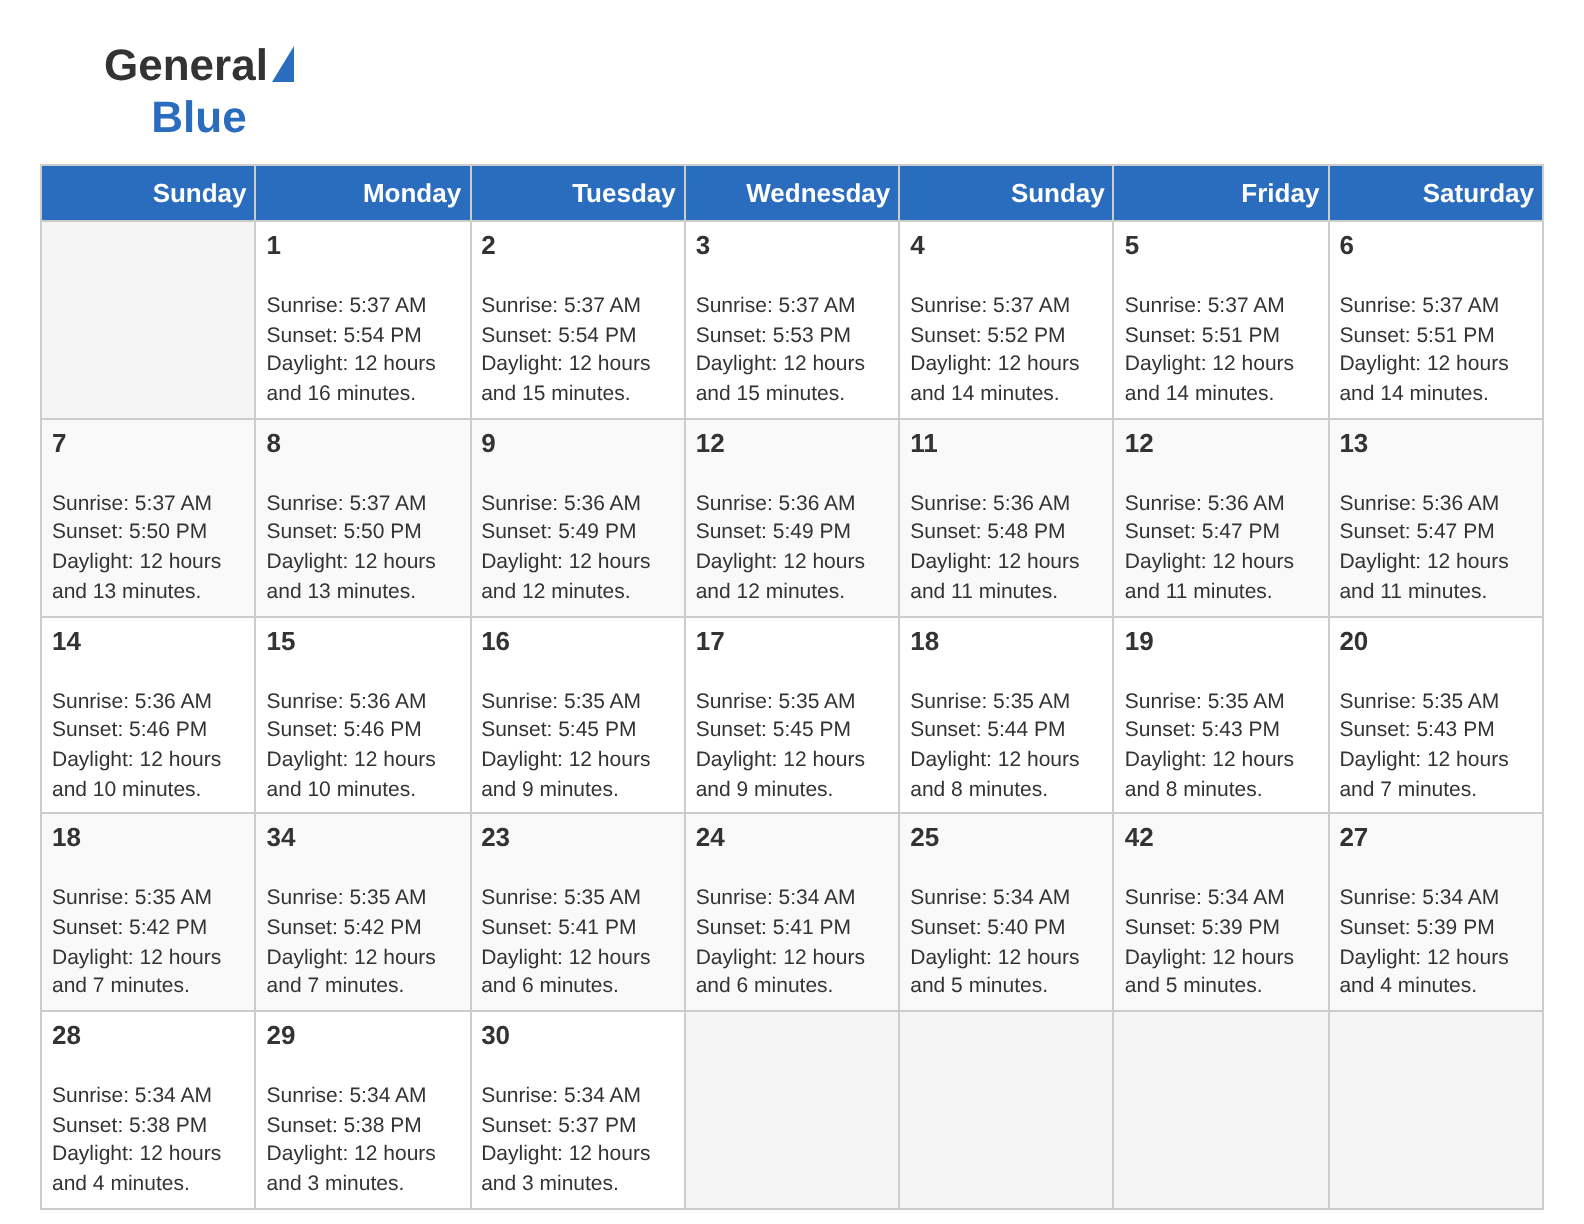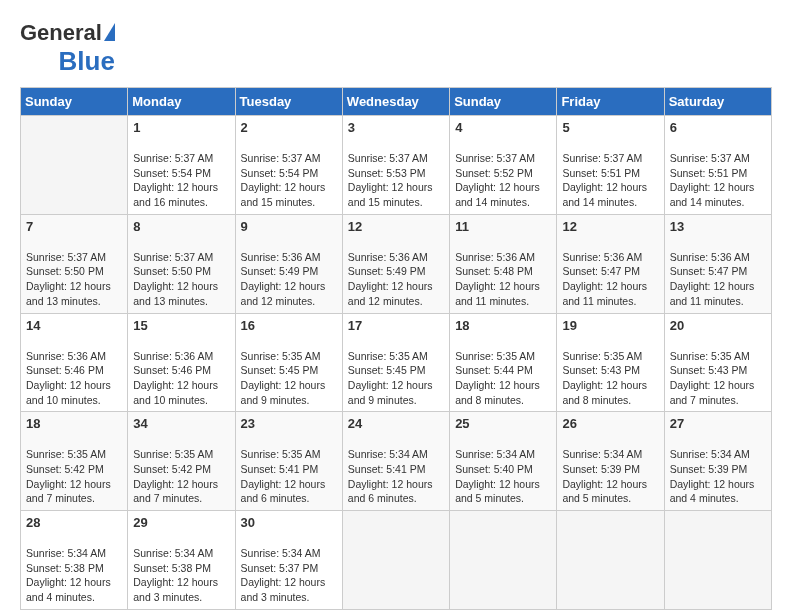--- a/index.html
+++ b/index.html
@@ -12,21 +12,22 @@
     }
     .header {
       display: flex;
       justify-content: space-between;
       align-items: flex-start;
       margin-bottom: 10px;
     }
     .logo {
       display: flex;
       flex-direction: column;
-      align-items: flex-end;
+      align-items: center;
+      margin-left: 32px;
     }
     .logo-row {
       display: flex;
       align-items: center;
     }
     .title-block {
       text-align: right;
     }
     .month-title {
       font-size: 36px;
@@ -40,21 +41,21 @@
     }
     table {
       width: 100%;
       border-collapse: collapse;
       font-size: 11px;
     }
     thead tr th {
       background-color: #2a6dbf;
       color: #fff;
       padding: 6px 4px;
-      text-align: left;
+      text-align: right;
       font-size: 13px;
       font-weight: bold;
       border: 1px solid #ccc;
     }
     tbody tr td {
       vertical-align: top;
       border: 1px solid #ccc;
       padding: 4px 5px;
       min-height: 70px;
       background: #fff;
@@ -82,21 +83,21 @@
 </head>
 <body>
 
 <div class="header">
   <div class="logo">
     <div class="logo-row">
       <span style="font-size:22px;font-weight:bold;color:#333;">General</span>
       <span style="display:inline-block;width:0;height:0;border-left:11px solid transparent;border-bottom:18px solid #2a6dbf;margin-left:2px;margin-bottom:2px;"></span>
     </div>
     <div>
-      <span style="font-size:26px;font-weight:bold;color:#2a6dbf;">Blue</span>
+      <span style="font-size:22px;font-weight:bold;color:#2a6dbf;">Blue</span>
     </div>
   </div>
   <div class="title-block">
     <div class="month-title"></div>
     <div class="location-title"></div>
   </div>
 </div>
 
 <table>
   <thead>
@@ -288,21 +289,21 @@
 and 6 minutes.</div>
         </td>
         <td>
           <span class="day-num">25</span>
           <div class="day-info" style="white-space: pre-line;">Sunrise: 5:34 AM
 Sunset: 5:40 PM
 Daylight: 12 hours
 and 5 minutes.</div>
         </td>
         <td>
-          <span class="day-num">26</span>
+          <span class="day-num">42</span>
           <div class="day-info" style="white-space: pre-line;">Sunrise: 5:34 AM
 Sunset: 5:39 PM
 Daylight: 12 hours
 and 5 minutes.</div>
         </td>
         <td>
           <span class="day-num">27</span>
           <div class="day-info" style="white-space: pre-line;">Sunrise: 5:34 AM
 Sunset: 5:39 PM
 Daylight: 12 hours

